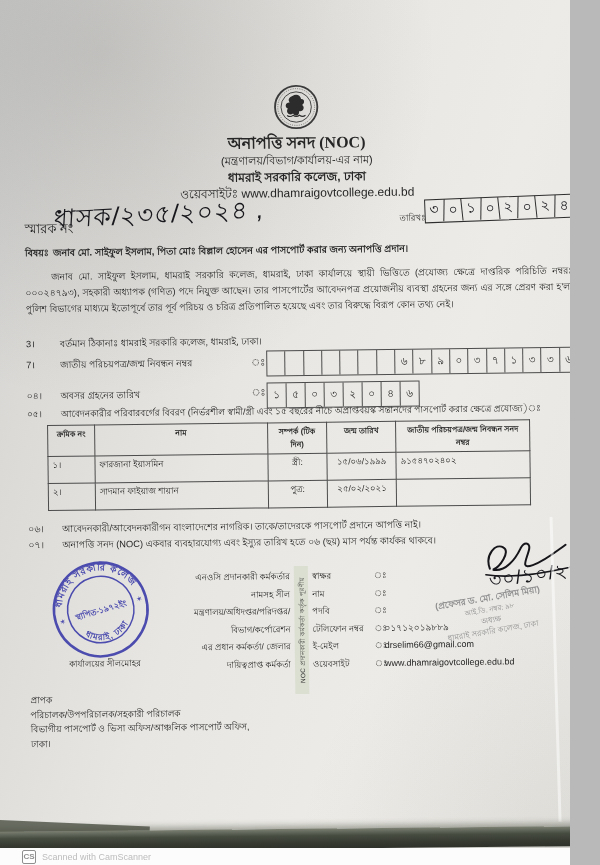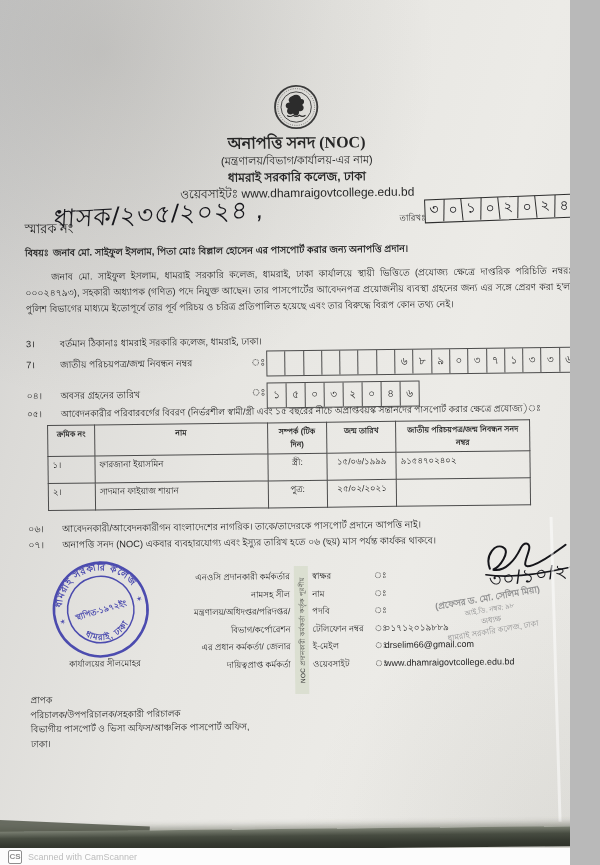--- a/index.html
+++ b/index.html
@@ -74,21 +74,21 @@
   .frow .fcolon{width:10px;}
   .frow .fvalue{flex:1;white-space:nowrap;}
   .frow:nth-child(n+4) .fvalue{font-size:9px;}
   
   .recipient{left:27px;top:690px;font-size:9px;line-height:14.5px;}
   
   .edge-band{position:absolute;left:-10px;right:-10px;top:829px;height:20px;transform:rotate(-0.55deg);
     background:linear-gradient(180deg,#7a7f72 0%,#474c41 35%,#363a31 70%,#2e3129 100%);
     box-shadow:0 -3px 6px rgba(70,75,60,.45);}
   .edge-wedge{position:absolute;left:0;top:820px;width:150px;height:30px;background:#4b5044;transform:rotate(2.5deg);transform-origin:left top;opacity:.8;}
-  .cs-bar{position:absolute;left:0;right:0;bottom:0;height:17px;background:#fcfcfc;display:flex;align-items:center;gap:6px;padding-left:8px;margin-top:48px;}
+  .cs-bar{position:absolute;left:0;right:0;bottom:0;height:17px;background:#fcfcfc;display:flex;align-items:center;gap:6px;padding-left:22px;margin-top:48px;}
   .cs-badge{width:12px;height:12px;border:1.5px solid #8f8f8f;border-radius:2px;color:#8f8f8f;
     font-size:8px;font-weight:bold;display:flex;align-items:center;justify-content:center;background:#fff;}
   .cs-text{font-size:9px;color:#bcbcbc;}
   .fold{position:absolute;top:520px;bottom:40px;left:551px;width:3px;background:rgba(255,255,255,.5);transform:rotate(-1deg);}
 </style>
 </head>
 <body>
 
 <div class="photo">
   <div class="vignette"></div>

